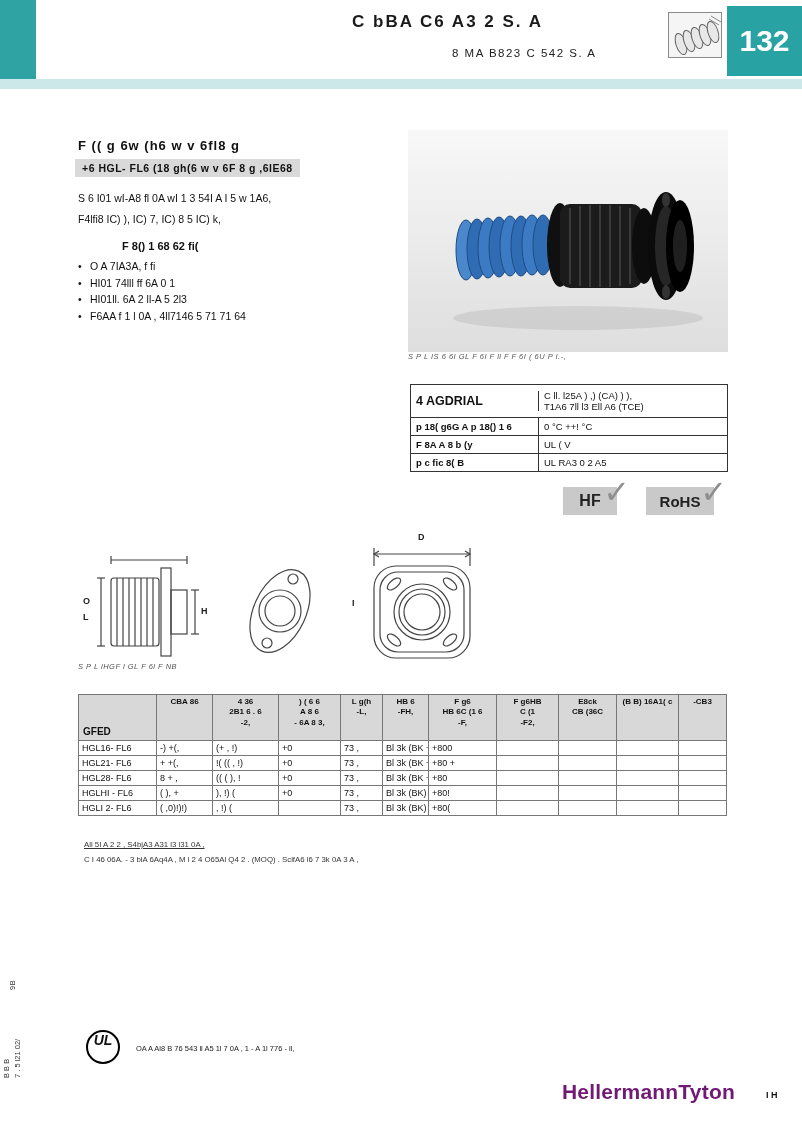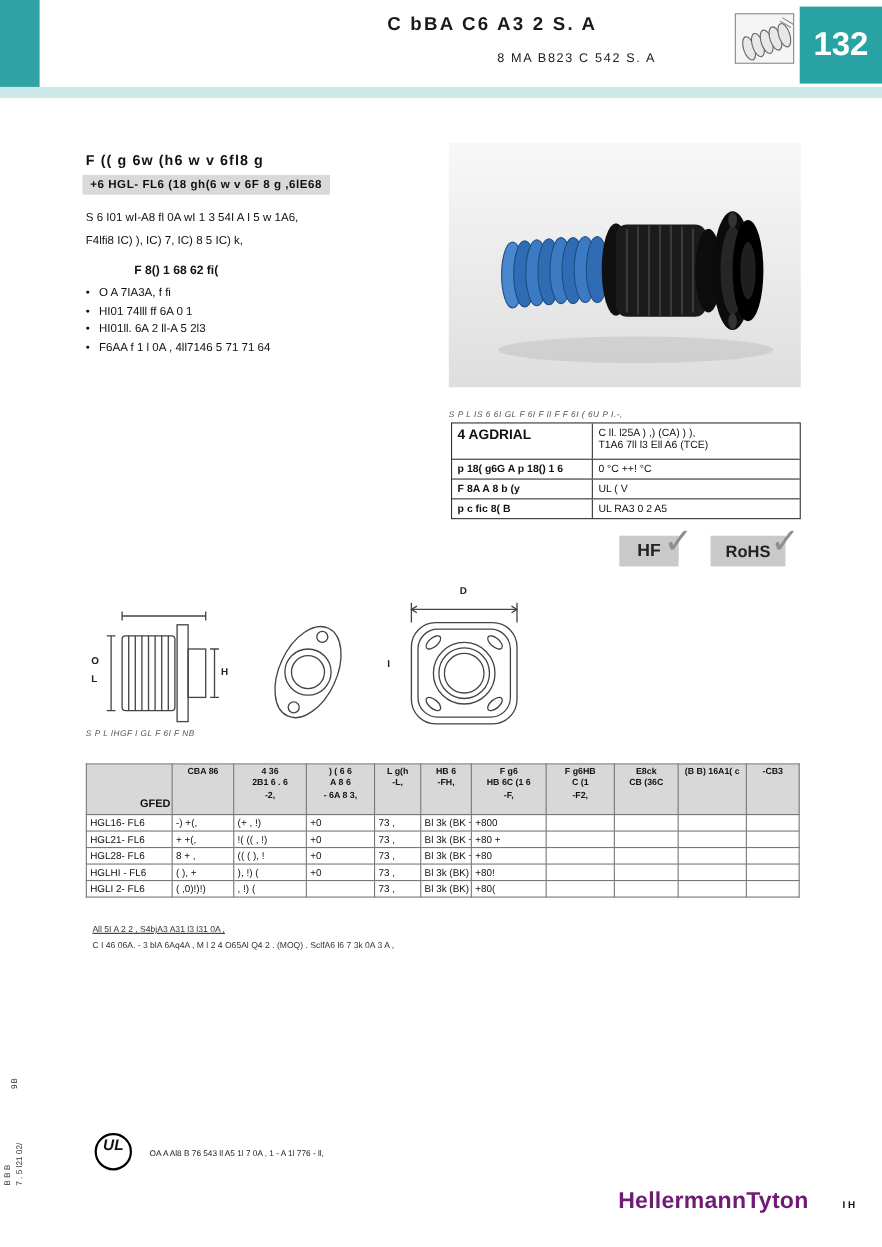--- a/index.html
+++ b/index.html
@@ -21,25 +21,25 @@
   .p1 { position:absolute; left:78px; top:192px; font-size:10.5px; }
   .p2 { position:absolute; left:78px; top:213px; font-size:10.5px; }
   .feat-h { position:absolute; left:78px; top:240px; font-size:11px; font-weight:700;padding-left:44px; }
   .feats { position:absolute; left:78px; top:258px; list-style:none; font-size:10.5px; }
   .feats li { line-height:16.5px; padding-left:12px; position:relative; }
   .feats li::before { content:"•"; position:absolute; left:0; top:0; }
 
   
   .photo { position:absolute; left:408px; top:130px; width:320px; height:222px;
            background:linear-gradient(#f8f8f8, #dedede); }
-  .photo-cap { position:absolute; left:408px; top:372px; font-size:7.5px; color:#555; font-style:italic; letter-spacing:0.5px; }
+  .photo-cap { position:absolute; left:408px; top:352px; font-size:7.5px; color:#555; font-style:italic; letter-spacing:0.5px; }
 
   
   .mat { position:absolute; left:410px; top:384px; width:318px; border:1px solid #333; font-size:9.5px; background:#fff; }
-  .mat-row { display:flex; border-top:1px solid #333; }
+  .mat-row { display:flex; border-top:1px solid #333;align-items:center; }
   .mat-row:first-child { border-top:none; }
   .mat-label { width:128px; border-right:1px solid #333; padding:3px 5px; font-weight:600; }
   .mat-value { flex:1; padding:3px 5px; }
   .mat-title { font-size:12.5px; font-weight:700; }
   .mat-r1 { min-height:32px; }
 
   
   .badge { position:absolute; background:#c9c9c9; font-weight:700; color:#222;
            display:flex; align-items:center; justify-content:center; }
   .badge-hf   { left:563px; top:487px; width:54px; height:28px; font-size:16px; }
@@ -49,21 +49,21 @@
   
   .draw { position:absolute; }
   .draw svg { display:block; }
   .dim { position:absolute; font-size:9px; font-weight:600; color:#222; }
   .draw-cap { position:absolute; left:78px; top:662px; font-size:7.5px; color:#555; font-style:italic; letter-spacing:0.5px; }
 
   
   .dtable { position:absolute; left:78px; top:694px; width:648px; border-collapse:collapse; table-layout:fixed; }
   .dtable th { background:#d8d8d8; border:1px solid #777; font-size:8px; font-weight:600; padding:2px 1px;
                vertical-align:top; white-space:pre-line; height:46px; text-align:center; line-height:1.3; }
-  .dtable th.type { text-align:right; vertical-align:bottom; font-size:10px; font-weight:700; padding-left:4px; }
+  .dtable th.type { text-align:left; vertical-align:bottom; font-size:10px; font-weight:700; padding-left:4px; }
   .dtable td { border:1px solid #777; font-size:9px; padding:1px 3px; height:15px; white-space:nowrap; overflow:hidden; }
 
   .fn { position:absolute; left:84px; font-size:7.8px; color:#333; }
   .fn1 { top:840px;text-decoration:underline; } .fn2 { top:855px; }
 
   
   .vt { position:absolute; writing-mode:vertical-rl; transform:rotate(180deg); font-size:7.5px; color:#333; letter-spacing:0.5px; }
   .vt-9b { left:8px; top:968px; height:22px; }
   .vt-block { position:absolute; left:2px; top:1000px; height:78px; display:flex; gap:2px; }
   .vt-block span { writing-mode:vertical-rl; transform:rotate(180deg); font-size:7.5px; color:#333; }

